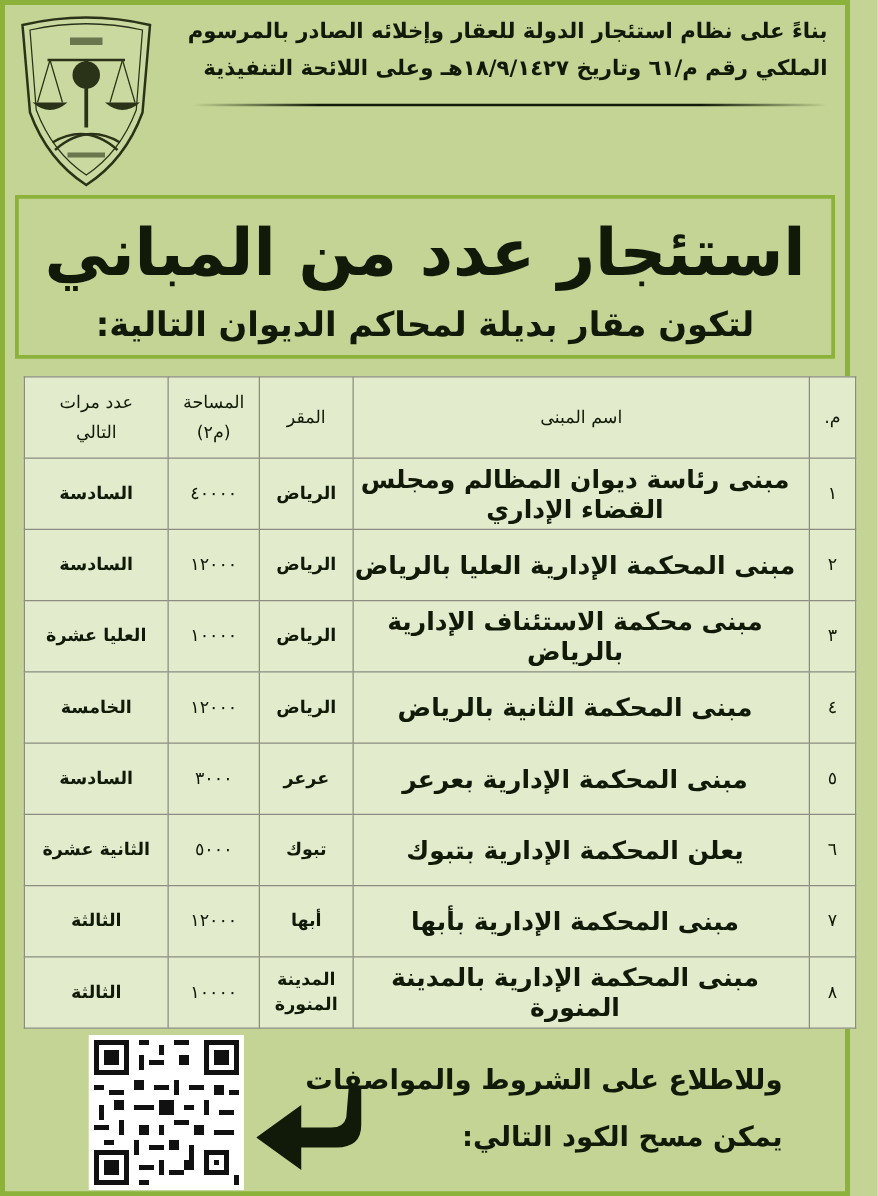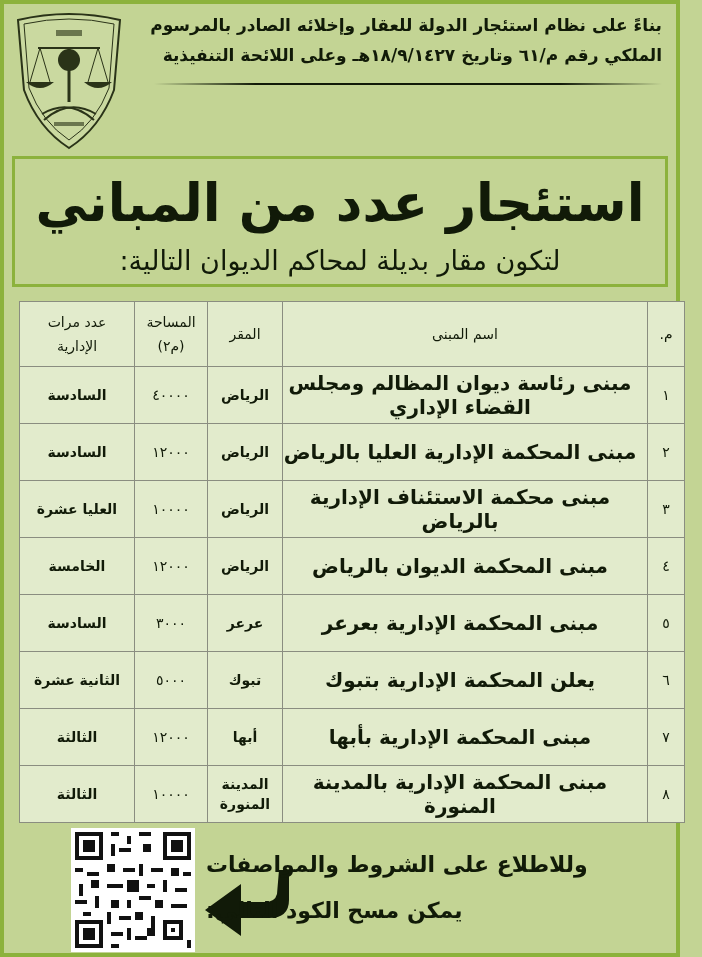--- a/index.html
+++ b/index.html
@@ -34,21 +34,21 @@
   }
   .title-box {
     position: absolute; left: 8px; right: 8px; top: 152px; height: 131px;
     border: 3px solid #8cb23c; box-sizing: border-box;
     direction: rtl; text-align: center;
   }
   .title-main {
     font-weight: bold; font-size: 52px; line-height: 76px; margin-top: 6px;
   }
   .title-sub {
-    font-weight: normal; font-size: 27px; line-height: 40px;
+    font-weight: bold; font-size: 27px; line-height: 40px;
   }
   table.buildings {
     position: absolute; left: 15px; top: 297px; width: 666px;
     border-collapse: collapse; direction: rtl;
     background: #e2ebcc;
   }
   table.buildings th, table.buildings td {
     border: 1.5px solid #8a8d80;
     text-align: center; vertical-align: middle;
     padding: 0;
@@ -62,21 +62,21 @@
   td.col-times { width: 114px; }
   .qr {
     position: absolute; left: 67px; top: 824px; width: 124px; height: 124px;
     background: #fff;
   }
   .arrow {
     position: absolute; left: 201px; top: 866px; width: 90px; height: 66px;
   }
   .footer-text {
     position: absolute; right: 50px; top: 838px; width: 420px;
-    direction: rtl; text-align: left;
+    direction: rtl; text-align: right;
     font-weight: bold; font-size: 22px; line-height: 46px;
   }
 </style>
 </head>
 <body>
 
 <div class="frame">
 
   <div class="logo">
     <svg width="118" height="140" viewBox="0 0 118 140">
@@ -116,21 +116,21 @@
       <tr>
         <th>م.</th>
         <th>اسم المبنى</th>
         <th>المقر</th>
         <th>
           <div>المساحة</div>
           <div>(م٢)</div>
         </th>
         <th>
           <div>عدد مرات</div>
-          <div>الإدارية</div>
+          <div>التالي</div>
         </th>
       </tr>
     </thead>
     <tbody>
       <tr>
         <td class="col-num">١</td>
         <td class="col-name" style="font-size:18px">مبنى رئاسة ديوان المظالم ومجلس القضاء الإداري</td>
         <td class="col-city">الرياض</td>
         <td class="col-area">٤٠٠٠٠</td>
         <td class="col-times">السادسة</td>
@@ -144,21 +144,21 @@
       </tr>
       <tr>
         <td class="col-num">٣</td>
         <td class="col-name">مبنى محكمة الاستئناف الإدارية بالرياض</td>
         <td class="col-city">الرياض</td>
         <td class="col-area">١٠٠٠٠</td>
         <td class="col-times">العليا عشرة</td>
       </tr>
       <tr>
         <td class="col-num">٤</td>
-        <td class="col-name">مبنى المحكمة الديوان بالرياض</td>
+        <td class="col-name">مبنى المحكمة الثانية بالرياض</td>
         <td class="col-city">الرياض</td>
         <td class="col-area">١٢٠٠٠</td>
         <td class="col-times">الخامسة</td>
       </tr>
       <tr>
         <td class="col-num">٥</td>
         <td class="col-name">مبنى المحكمة الإدارية بعرعر</td>
         <td class="col-city">عرعر</td>
         <td class="col-area">٣٠٠٠</td>
         <td class="col-times">السادسة</td>

